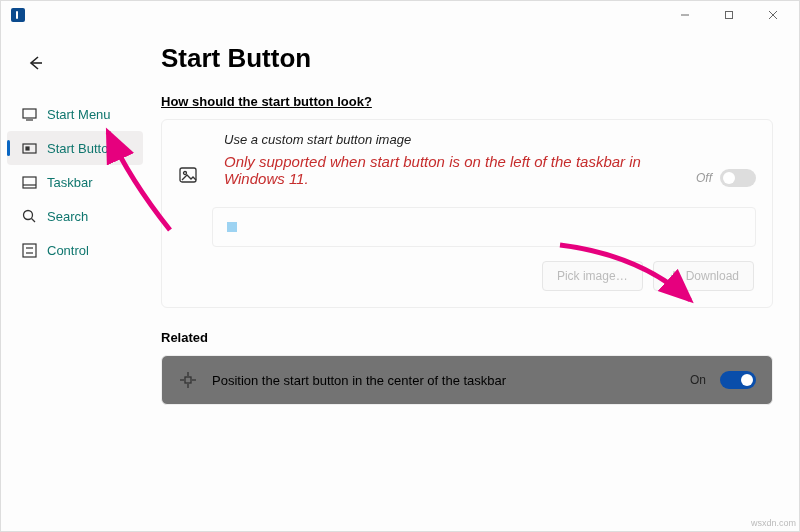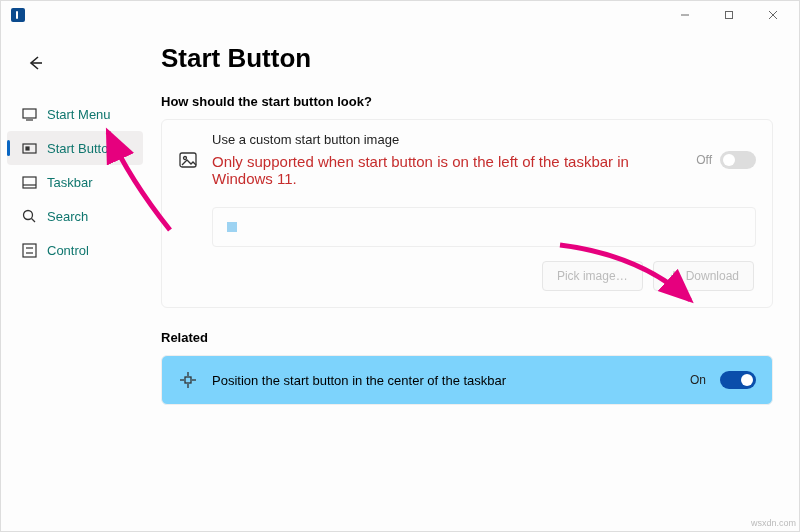--- a/index.html
+++ b/index.html
@@ -58,28 +58,28 @@
       position:absolute;
       left:0px; top:9px; bottom:9px;
       width:3px;
       background:#0a66c2;
       border-radius:2px;
     }
     .nav-icon { width:16px; height:16px; display:flex; align-items:center; justify-content:center; }
     .nav-icon svg { stroke:#333; fill:none; }
     .content { flex:1; padding: 14px 26px 0 12px; overflow:auto;}
     .page-title { font-size: 26px; font-weight: 600; margin-bottom: 20px; }
-    .section-title { font-size: 13px; font-weight: 600; margin-bottom: 10px; }
+    .section-title { font-size: 13px; font-weight: 600; margin-bottom: 10px; text-decoration: underline; }
     .card {
       border: 1px solid #eee;
       border-radius: 6px;
       background: #fdfdfd;
       padding: 12px 16px 16px 16px;
     }
-    .row1 { display:flex; align-items:center; gap:12px; }
+    .row1 { display:flex; align-items:flex-end; gap:24px;font-style:italic; }
     .img-icon { width:22px; height:22px; margin-top:2px;}
     .img-icon svg{ stroke:#333; fill:none;}
     .row1-text { flex:1; }
     .row1-title { font-size: 13px; color:#222; }
     .row1-warn { font-size: 15px; color:#c62d2d; margin-top:6px;}
     .toggle-wrap { display:flex; align-items:center; gap:8px; }
     .toggle-label { font-size: 12px; color:#999;margin-left:15px;}
     .toggle {
       width: 36px; height: 18px; border-radius: 10px;
       background: #ddd; position:relative;
@@ -114,21 +114,21 @@
       border-radius:4px;
       display:flex;
       align-items:center;
       gap:6px;
     }
     .ghost-btn svg{ stroke:#bbb; }
     .related-title { font-size: 13px; font-weight:700; margin-top: 22px; margin-bottom: 10px;}
     .related-card {
       border:1px solid #eee;
       border-radius:6px;
-      background:#7dd3fc;
+      background:#737373;
       padding: 14px 16px;
       display:flex;
       align-items:center;
       gap:14px;
     }
     .pos-icon { width:20px; height:20px; }
     .pos-icon svg{ stroke:#333; fill:none;}
     .related-label { flex:1; font-size: 13px; }
     .watermark { position:absolute; right:4px; bottom:4px; font-size:9px; color:#bbb;}
     

